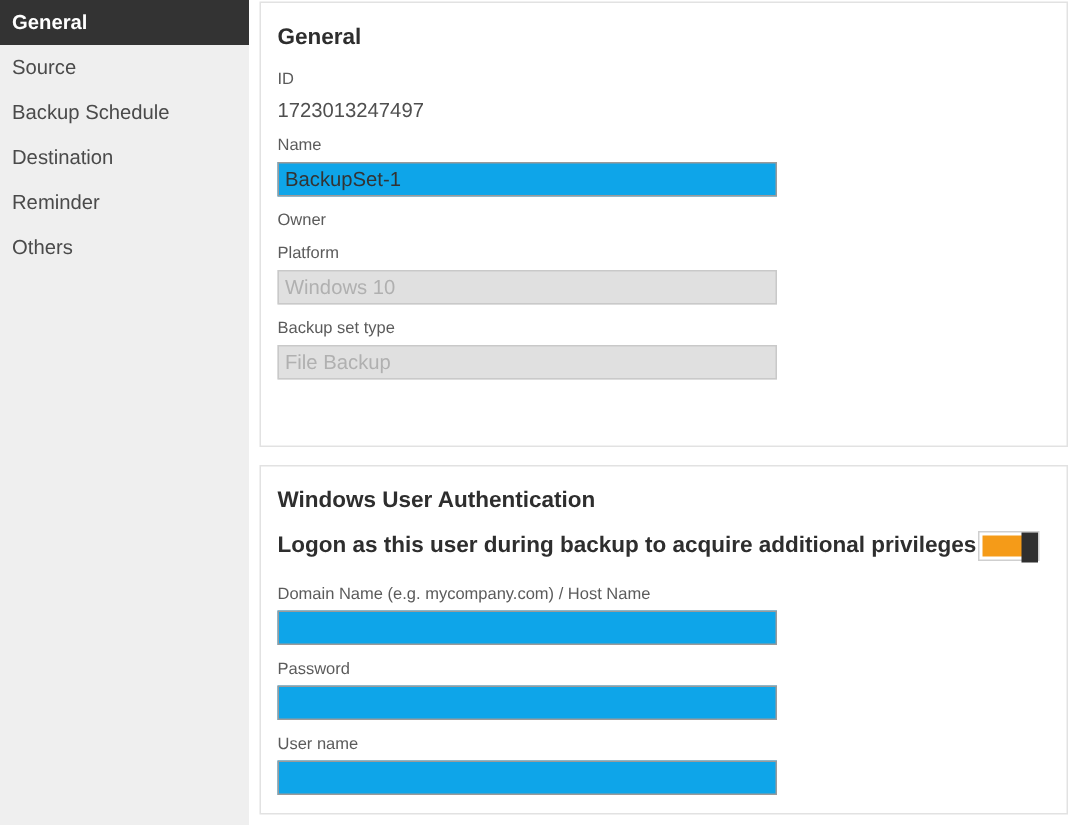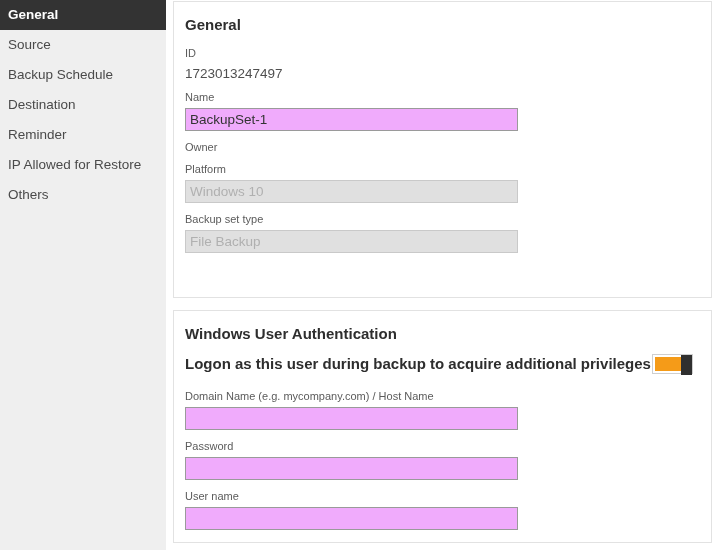--- a/index.html
+++ b/index.html
@@ -100,21 +100,21 @@
     padding-left: 1px;
     margin-bottom: 3px;
   }
 
   .text-input {
     display: block;
     width: 333px;
     height: 23px;
     box-sizing: border-box;
     border: 1px solid #9a9a9a;
-    background: #f0abfc;
+    background: #0ea5e9;
     font-family: "Liberation Sans", sans-serif;
     font-size: 13.5px;
     color: #333333;
     padding: 0 4px;
     margin: 1px 0 6px 1px;
     outline: none;
     border-radius: 0;
   }
   .text-input.disabled {
     background: #e0e0e0;
@@ -166,21 +166,20 @@
 <body>
 
 <div id="app">
 
   <div id="sidebar">
     <div class="nav-item active">General</div>
     <div class="nav-item">Source</div>
     <div class="nav-item">Backup Schedule</div>
     <div class="nav-item">Destination</div>
     <div class="nav-item">Reminder</div>
-    <div class="nav-item">IP Allowed for Restore</div>
     <div class="nav-item">Others</div>
   </div>
 
   <div id="content">
 
     <div class="panel" id="panel-general">
       <div class="panel-title">General</div>
 
       <div class="field">
         <span class="field-label">ID</span>

